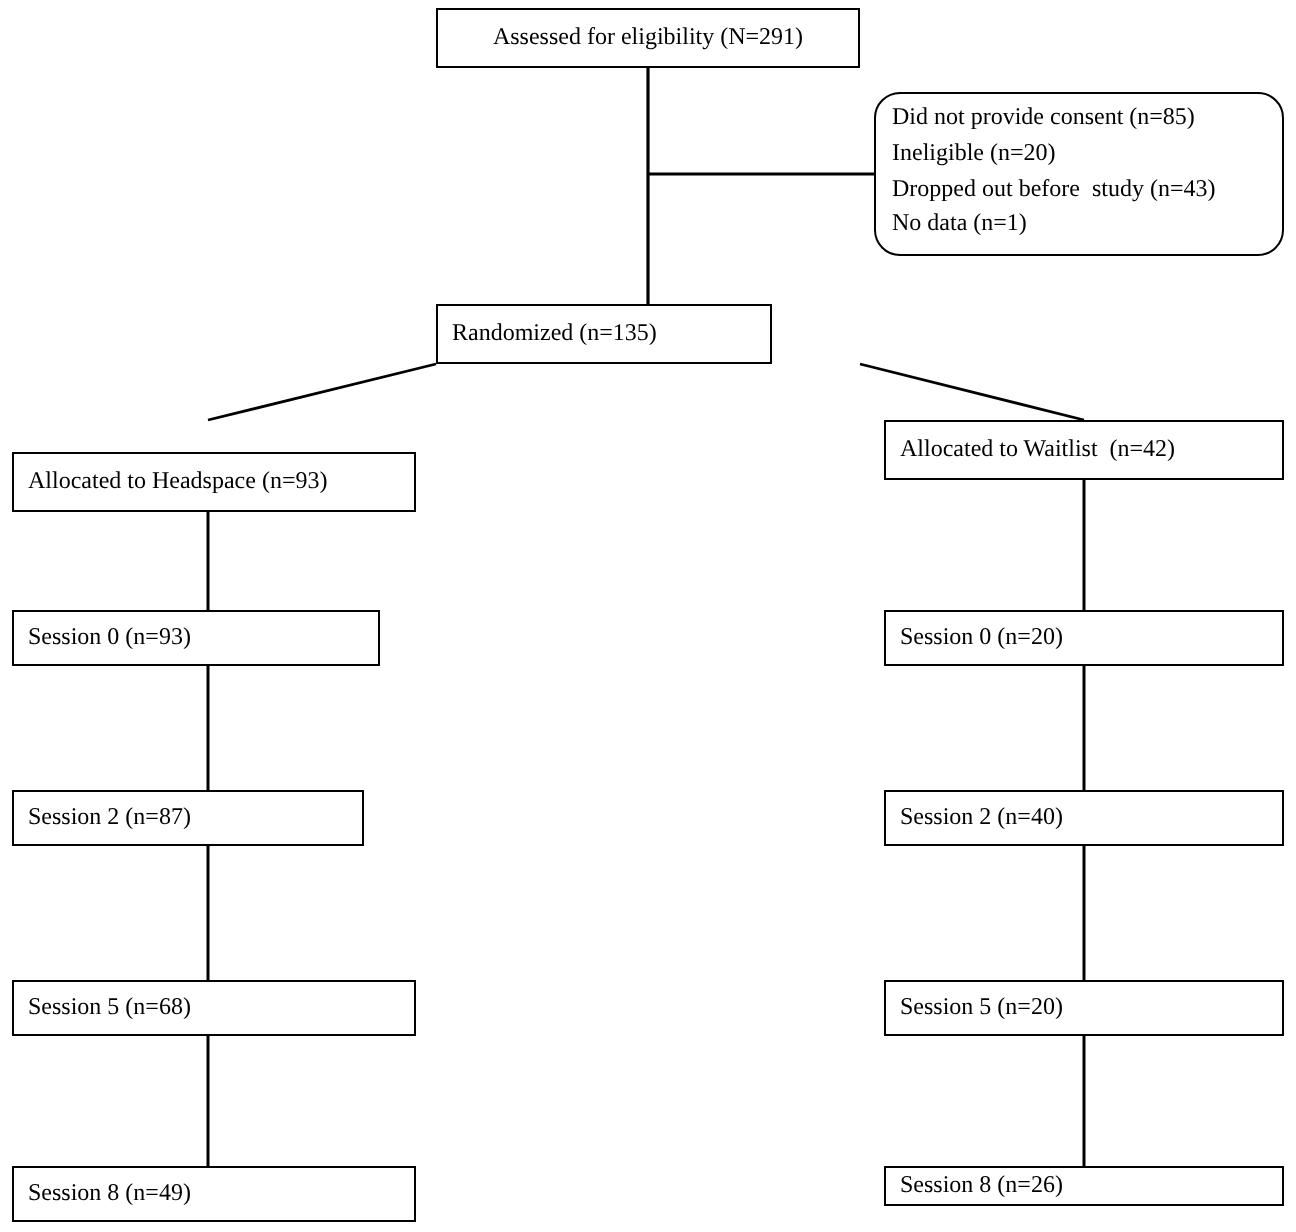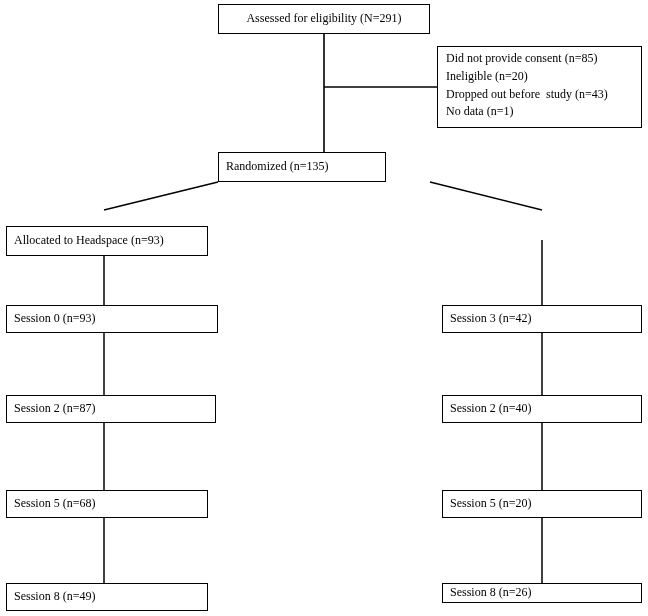--- a/index.html
+++ b/index.html
@@ -46,33 +46,34 @@
     padding-left: 7px;
   }
   .node .line {
     display: block;
   }
   .excl {
     padding-left: 8px;
     padding-top: 3px;
     padding-bottom: 3px;
     justify-content: flex-start;
+    border-radius: 13px;
   }
   .excl .line {
     line-height: 1.48;
   }
 
   
   #node-eligibility { left: 218px; top: 4px;   width: 212px; height: 30px; }
   #node-exclusions  { left: 437px; top: 46px;  width: 205px; height: 82px; }
   #node-randomized  { left: 218px; top: 152px; width: 168px; height: 30px; }
   #node-alloc-left  { left: 6px;   top: 210px; width: 202px; height: 30px; margin-top: 16px; }
   #node-alloc-right { left: 442px; top: 210px; width: 200px; height: 30px; }
-  #node-l-s0 { left: 6px; top: 305px; width: 212px; height: 28px; }
-  #node-l-s2 { left: 6px; top: 395px; width: 210px; height: 28px; }
+  #node-l-s0 { left: 6px; top: 305px; width: 184px; height: 28px; }
+  #node-l-s2 { left: 6px; top: 395px; width: 176px; height: 28px; }
   #node-l-s5 { left: 6px; top: 490px; width: 202px; height: 28px; }
   #node-l-s8 { left: 6px; top: 583px; width: 202px; height: 28px; }
   #node-r-s0 { left: 442px; top: 305px; width: 200px; height: 28px; }
   #node-r-s2 { left: 442px; top: 395px; width: 200px; height: 28px; }
   #node-r-s5 { left: 442px; top: 490px; width: 200px; height: 28px; }
   #node-r-s8 { left: 442px; top: 583px; width: 200px; height: 20px; }
 </style>
 </head>
 <body>
 
@@ -111,36 +112,39 @@
   </div>
 
   <div class="node left" id="node-randomized">
     <span class="line">Randomized (n=135)</span>
   </div>
 
   <div class="node left" id="node-alloc-left">
     <span class="line">Allocated to Headspace (n=93)</span>
   </div>
 
+  <div class="node left" id="node-alloc-right">
+    <span class="line">Allocated to Waitlist  (n=42)</span>
+  </div>
 
   <div class="node left" id="node-l-s0">
     <span class="line">Session 0 (n=93)</span>
   </div>
   <div class="node left" id="node-l-s2">
     <span class="line">Session 2 (n=87)</span>
   </div>
   <div class="node left" id="node-l-s5">
     <span class="line">Session 5 (n=68)</span>
   </div>
   <div class="node left" id="node-l-s8">
     <span class="line">Session 8 (n=49)</span>
   </div>
 
   <div class="node left" id="node-r-s0">
-    <span class="line">Session 3 (n=42)</span>
+    <span class="line">Session 0 (n=20)</span>
   </div>
   <div class="node left" id="node-r-s2">
     <span class="line">Session 2 (n=40)</span>
   </div>
   <div class="node left" id="node-r-s5">
     <span class="line">Session 5 (n=20)</span>
   </div>
   <div class="node left" id="node-r-s8">
     <span class="line">Session 8 (n=26)</span>
   </div>

